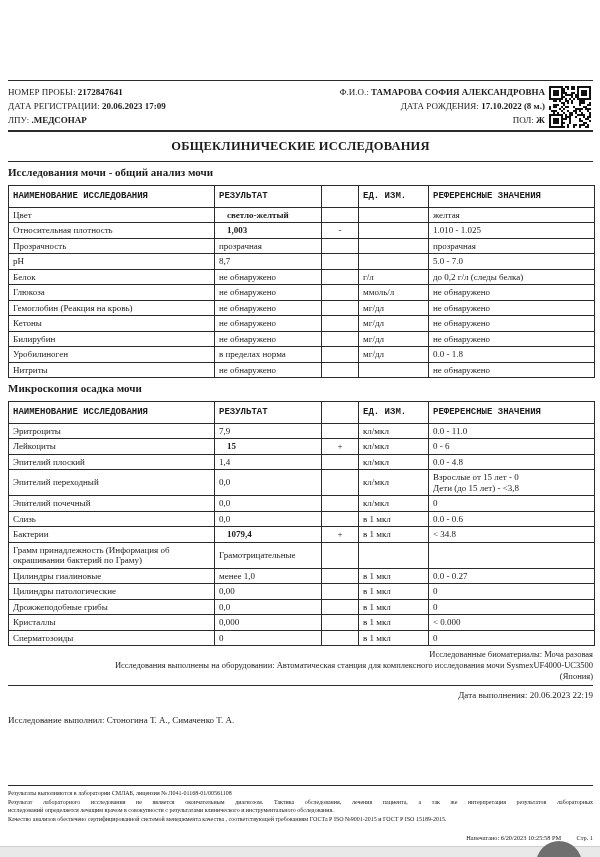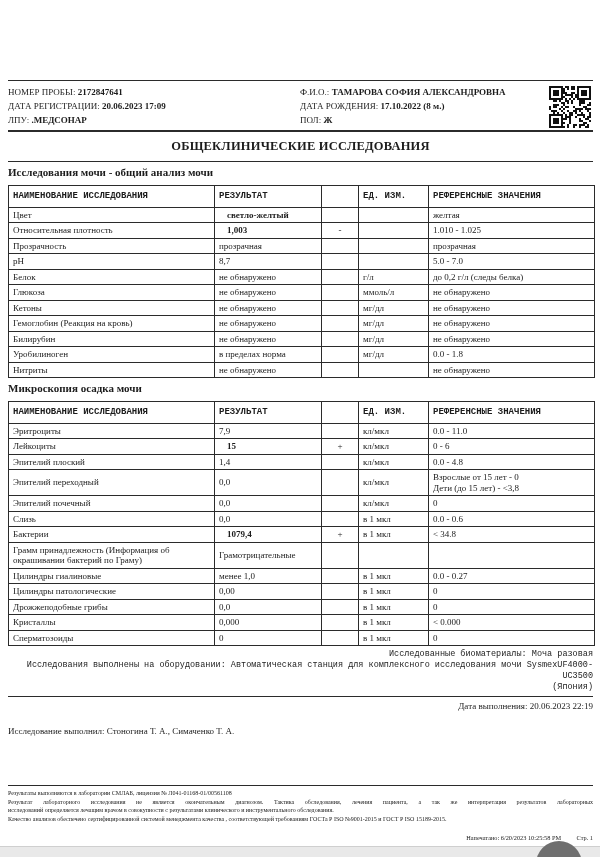--- a/index.html
+++ b/index.html
@@ -12,21 +12,21 @@
   .page{position:absolute;left:0;top:0;right:0;bottom:0;padding:0 7px 0 8px;}
   .hr{border:0;border-top:1px solid var(--line,#2b2b2b);margin:0;}
   .hr.thick{border-top-width:2px;}
   .hr.mid{border-top-width:1.5px;}
   .top-rule{margin-top:80px;}
 
   
   .hdr{display:flex;align-items:flex-start;padding:4px 0 2px 0;}
   .hcol{display:flex;flex-direction:column;}
   .hcol.left{width:292px;}
-  .hcol.right{flex:1;}
+  .hcol.right{flex:1;text-align:right;}
   .pair{font-size:9px;line-height:14px;white-space:nowrap;}
   .pair .lbl{font-weight:normal;}
   .pair .val{font-weight:bold;}
   .qr{width:42px;height:42px;margin:1px 2px 0 4px;flex:0 0 auto;}
   .qr svg{width:42px;height:42px;shape-rendering:crispEdges;fill:#111;}
 
   .title{
     text-align:center;font-weight:bold;font-size:12.5px;line-height:15px;
     margin:7px 0 7px 0;letter-spacing:0.2px;
   }
@@ -42,21 +42,21 @@
   table.lab th,table.lab td{
     border:1px solid var(--line,#2b2b2b);
     font-size:9px;line-height:10.5px;padding:2px 4px;
     text-align:left;vertical-align:middle;overflow:hidden;
   }
   table.lab th{font-weight:bold;padding:5px 4px;font-family:Liberation Mono, monospace;}
   table.lab td.c-flag{text-align:center;}
   table.lab td.c-reference{white-space:pre-line;}
   table.lab td.bold{font-weight:bold;padding-left:12px;}
 
-  .meta{font-size:8.5px;line-height:11px;text-align:right;font-family:Liberation Mono, monospace;}
+  .meta{font-size:8.5px;line-height:11px;text-align:right;}
   .meta.first{margin-top:3px;}
   .date-line{font-size:9px;line-height:12px;text-align:right;margin-top:3px;}
   .performed{font-size:9px;line-height:12px;text-align:left;margin-top:13px;}
   .rule-mid{margin-top:3px;}
 
   
   .fineprint{
     position:absolute;left:8px;right:7px;bottom:14px;
     border-top:1px solid var(--line,#2b2b2b);padding-top:3px;
     font-size:6px;line-height:8.6px;color:#222;
@@ -403,28 +403,28 @@
             <td class="c-reference">до 0,2 г/л (следы белка)</td>
           </tr>
           <tr>
             <td class="c-name">Глюкоза</td>
             <td class="c-result">не обнаружено</td>
             <td class="c-flag"></td>
             <td class="c-units">ммоль/л</td>
             <td class="c-reference">не обнаружено</td>
           </tr>
           <tr>
-            <td class="c-name">Кетоны</td>
+            <td class="c-name">Гемоглобин (Реакция на кровь)</td>
             <td class="c-result">не обнаружено</td>
             <td class="c-flag"></td>
             <td class="c-units">мг/дл</td>
             <td class="c-reference">не обнаружено</td>
           </tr>
           <tr>
-            <td class="c-name">Гемоглобин (Реакция на кровь)</td>
+            <td class="c-name">Кетоны</td>
             <td class="c-result">не обнаружено</td>
             <td class="c-flag"></td>
             <td class="c-units">мг/дл</td>
             <td class="c-reference">не обнаружено</td>
           </tr>
           <tr>
             <td class="c-name">Билирубин</td>
             <td class="c-result">не обнаружено</td>
             <td class="c-flag"></td>
             <td class="c-units">мг/дл</td>

